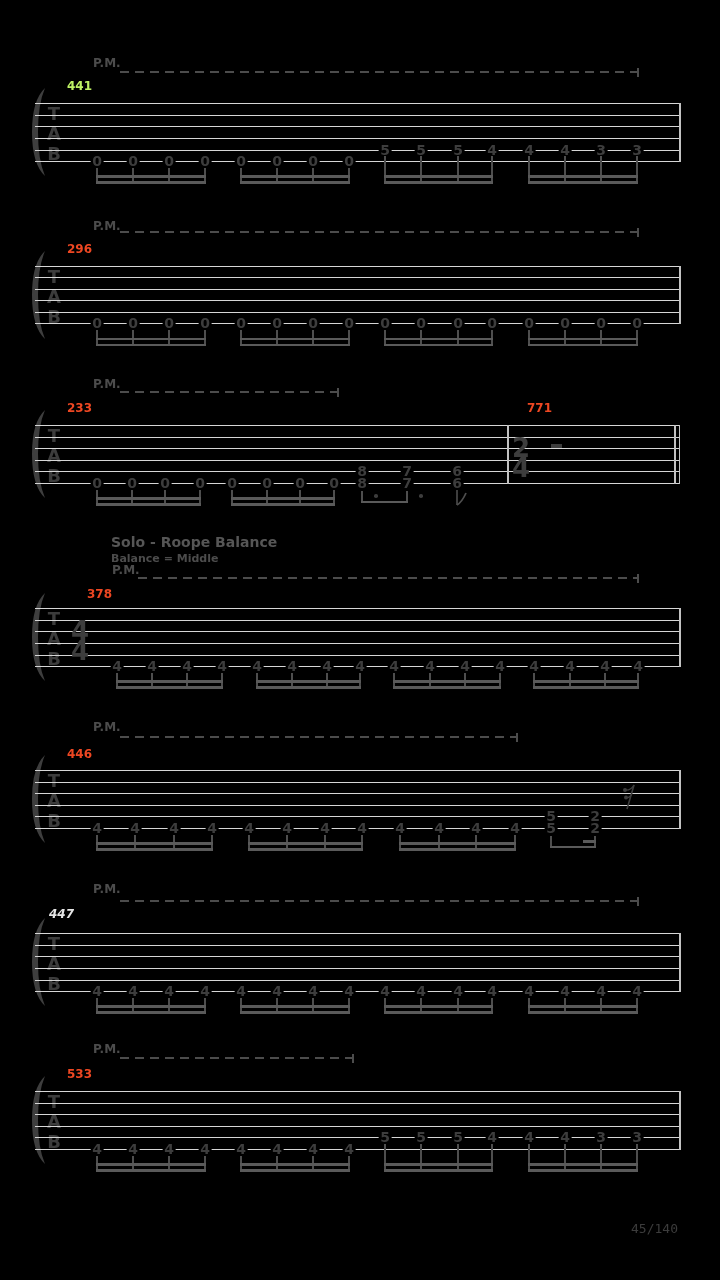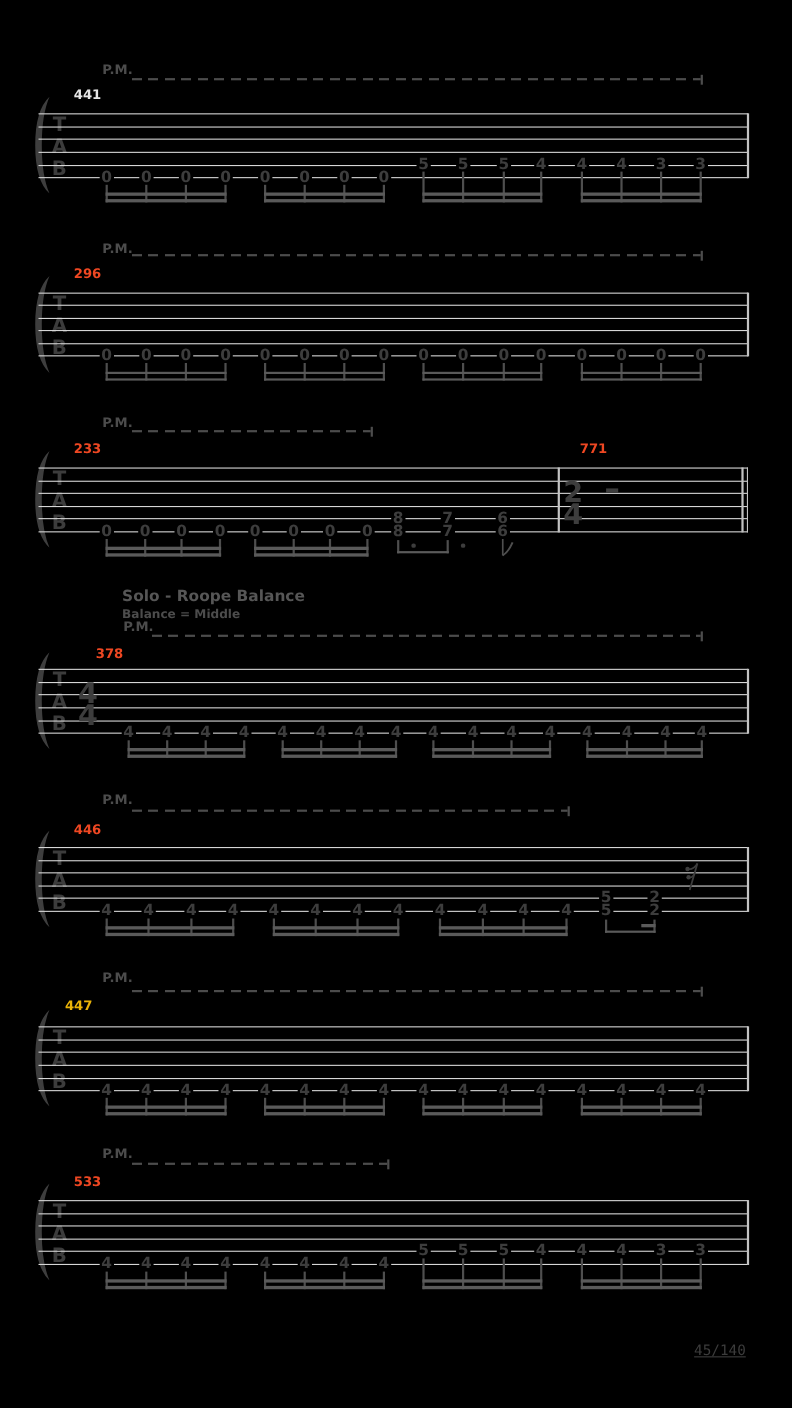--- a/index.html
+++ b/index.html
@@ -15,21 +15,21 @@
   .clefL{position:absolute;font:700 18px "DejaVu Sans",sans-serif;line-height:18px;transform:translateX(-50%);}
   .note{position:absolute;font:700 14px "DejaVu Sans",sans-serif;line-height:14px;
         transform:translateX(-50%);background:#000;padding:0 1.5px;}
   .stem{position:absolute;width:1.5px;}
   .beam{position:absolute;height:2.8px;}
   .tsd{position:absolute;font:700 26px "DejaVu Sans",sans-serif;line-height:20px;transform:translateX(-50%);}
   .dot{position:absolute;width:3.5px;height:3.5px;border-radius:50%;}
   .hrest{position:absolute;width:11px;height:4.5px;}
   #solo-title{position:absolute;font:700 14px "DejaVu Sans",sans-serif;line-height:13px;}
   #solo-balance{position:absolute;font:700 11px "DejaVu Sans",sans-serif;line-height:11px;}
-  #page-ind{position:absolute;font:400 13px "DejaVu Sans Mono",monospace;line-height:14px;text-decoration:underline;}
+  #page-ind{position:absolute;font:400 13px "DejaVu Sans Mono",monospace;line-height:14px;}
 </style>
 </head>
 <body>
 
 <div id="screen">
   <div id="score">
       <div class="abs" style="left: 29px; top: 88.3px;"><svg width="17" height="88" viewBox="0 0 17 88">
           <path d="M16,0 Q3,12 3,44 Q3,76 16,88 Q9,72 9,44 Q9,16 16,0 Z" fill="#3e3e3e"></path>
         </svg></div>
       <div class="clefL" style="left: 54px; top: 105.3px; color: rgb(60, 60, 60);">T</div>
@@ -38,21 +38,21 @@
       <div class="sline" style="left: 35px; top: 103.3px; width: 645px; background: rgb(214, 214, 214);"></div>
       <div class="sline" style="left: 35px; top: 114.85px; width: 645px; background: rgb(214, 214, 214);"></div>
       <div class="sline" style="left: 35px; top: 126.4px; width: 645px; background: rgb(214, 214, 214);"></div>
       <div class="sline" style="left: 35px; top: 137.95px; width: 645px; background: rgb(214, 214, 214);"></div>
       <div class="sline" style="left: 35px; top: 149.5px; width: 645px; background: rgb(214, 214, 214);"></div>
       <div class="sline" style="left: 35px; top: 161.05px; width: 645px; background: rgb(214, 214, 214);"></div>
       <div class="bline" style="left: 679px; top: 103.3px; height: 58.75px; background: rgb(194, 194, 194);"></div>
       <div class="pmlab" style="left: 93px; top: 57px; color: rgb(76, 76, 76);">P.M.</div>
       <div class="pmdash" style="left: 120px; top: 71px; width: 517px; background: repeating-linear-gradient(90deg, rgb(76, 76, 76) 0px, rgb(76, 76, 76) 9px, transparent 9px, transparent 15px);"></div>
       <div class="pmtick" style="left: 637px; top: 67.5px; background: rgb(76, 76, 76);"></div>
-      <div class="mnum" style="left: 67px; top: 81px; color: #e5e5e5;">441</div>
+      <div class="mnum" style="left: 67px; top: 81px; color: #bef264;">441</div>
       <div class="note" style="left: 97px; top: 154.05px; color: rgb(61, 61, 61);">0</div>
       <div class="stem" style="left: 96.25px; top: 167.8px; height: 16.3px; background: rgb(78, 78, 78);"></div>
       <div class="note" style="left: 133px; top: 154.05px; color: rgb(61, 61, 61);">0</div>
       <div class="stem" style="left: 132.25px; top: 167.8px; height: 16.3px; background: rgb(78, 78, 78);"></div>
       <div class="note" style="left: 169px; top: 154.05px; color: rgb(61, 61, 61);">0</div>
       <div class="stem" style="left: 168.25px; top: 167.8px; height: 16.3px; background: rgb(78, 78, 78);"></div>
       <div class="note" style="left: 205px; top: 154.05px; color: rgb(61, 61, 61);">0</div>
       <div class="stem" style="left: 204.25px; top: 167.8px; height: 16.3px; background: rgb(78, 78, 78);"></div>
       <div class="beam" style="left: 96.25px; top: 175.3px; width: 109.5px; background: rgb(90, 90, 90);"></div>
       <div class="beam" style="left: 96.25px; top: 181.3px; width: 109.5px; background: rgb(90, 90, 90);"></div>
@@ -331,21 +331,21 @@
       <div class="sline" style="left: 35px; top: 933.3px; width: 645px; background: rgb(214, 214, 214);"></div>
       <div class="sline" style="left: 35px; top: 944.85px; width: 645px; background: rgb(214, 214, 214);"></div>
       <div class="sline" style="left: 35px; top: 956.4px; width: 645px; background: rgb(214, 214, 214);"></div>
       <div class="sline" style="left: 35px; top: 967.95px; width: 645px; background: rgb(214, 214, 214);"></div>
       <div class="sline" style="left: 35px; top: 979.5px; width: 645px; background: rgb(214, 214, 214);"></div>
       <div class="sline" style="left: 35px; top: 991.05px; width: 645px; background: rgb(214, 214, 214);"></div>
       <div class="bline" style="left: 679px; top: 933.3px; height: 58.75px; background: rgb(194, 194, 194);"></div>
       <div class="pmlab" style="left: 93px; top: 883px; color: rgb(76, 76, 76);">P.M.</div>
       <div class="pmdash" style="left: 120px; top: 900px; width: 517px; background: repeating-linear-gradient(90deg, rgb(76, 76, 76) 0px, rgb(76, 76, 76) 9px, transparent 9px, transparent 15px);"></div>
       <div class="pmtick" style="left: 637px; top: 896.5px; background: rgb(76, 76, 76);"></div>
-      <div class="mnum" style="left: 59px; top: 909px; color: #eab308;">447</div>
+      <div class="mnum" style="left: 49px; top: 909px; color: #e5e5e5; font-style: italic;">447</div>
       <div class="note" style="left: 97px; top: 984.05px; color: rgb(61, 61, 61);">4</div>
       <div class="stem" style="left: 96.25px; top: 997.8px; height: 16.3px; background: rgb(78, 78, 78);"></div>
       <div class="note" style="left: 133px; top: 984.05px; color: rgb(61, 61, 61);">4</div>
       <div class="stem" style="left: 132.25px; top: 997.8px; height: 16.3px; background: rgb(78, 78, 78);"></div>
       <div class="note" style="left: 169px; top: 984.05px; color: rgb(61, 61, 61);">4</div>
       <div class="stem" style="left: 168.25px; top: 997.8px; height: 16.3px; background: rgb(78, 78, 78);"></div>
       <div class="note" style="left: 205px; top: 984.05px; color: rgb(61, 61, 61);">4</div>
       <div class="stem" style="left: 204.25px; top: 997.8px; height: 16.3px; background: rgb(78, 78, 78);"></div>
       <div class="beam" style="left: 96.25px; top: 1005.3px; width: 109.5px; background: rgb(90, 90, 90);"></div>
       <div class="beam" style="left: 96.25px; top: 1011.3px; width: 109.5px; background: rgb(90, 90, 90);"></div>

